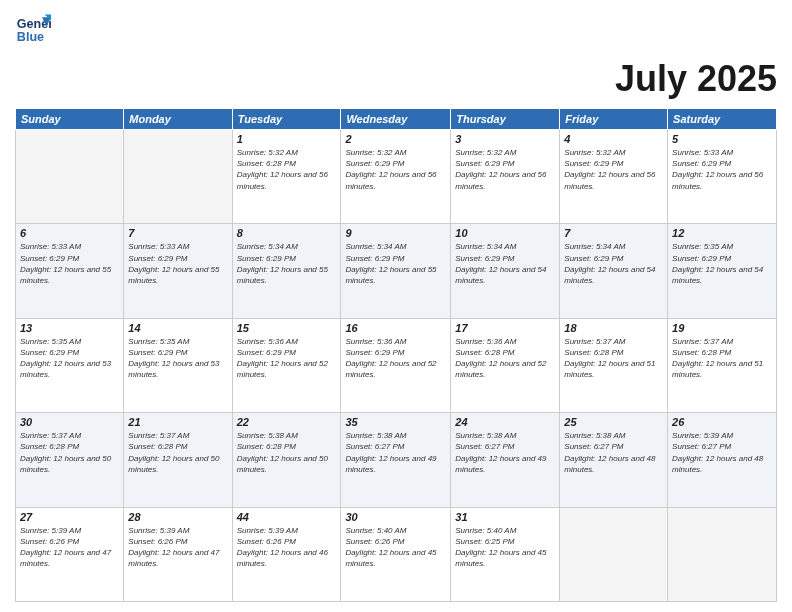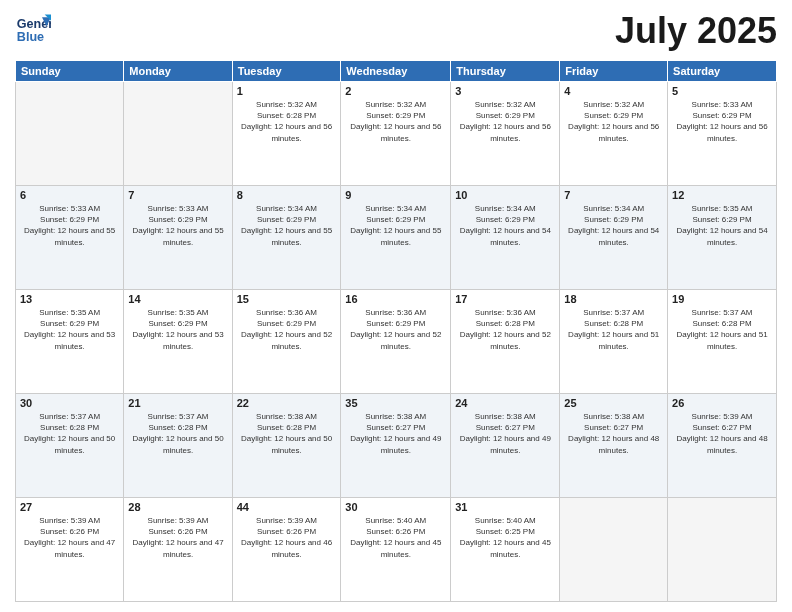--- a/index.html
+++ b/index.html
@@ -27,34 +27,36 @@
       display: flex;
       align-items: center;
       gap: 4px;
     }
     .logo-icon {
       width: 36px;
       height: 36px;
     }
     .title-block {
       text-align: right;
+      margin-top: 48px;
     }
     .month-title {
       font-size: 36px;
       font-weight: bold;
       color: #1a1a1a;
     }
     .location-title {
       font-size: 14px;
       color: #333;
     }
     .calendar {
       width: 100%;
       border-collapse: collapse;
       flex: 1;
+      font-style: italic;
     }
     .calendar th {
       background-color: #2e6db4;
       color: #fff;
       font-size: 11px;
       font-weight: bold;
       padding: 4px 5px;
       border: 1px solid #fff;
       text-align: left;
     }
@@ -74,21 +76,20 @@
     .day-number {
       font-size: 11px;
       font-weight: bold;
       margin-bottom: 2px;
       display: block;
     }
     .day-info {
       font-size: 8px;
       line-height: 1.4;
       color: #333;
-      text-align: center;
     }
     .row-alt td {
       background: #f0f4f8;
     }
   </style>
 </head>
 <body>
 
 <div class="page">
   <div class="header">

